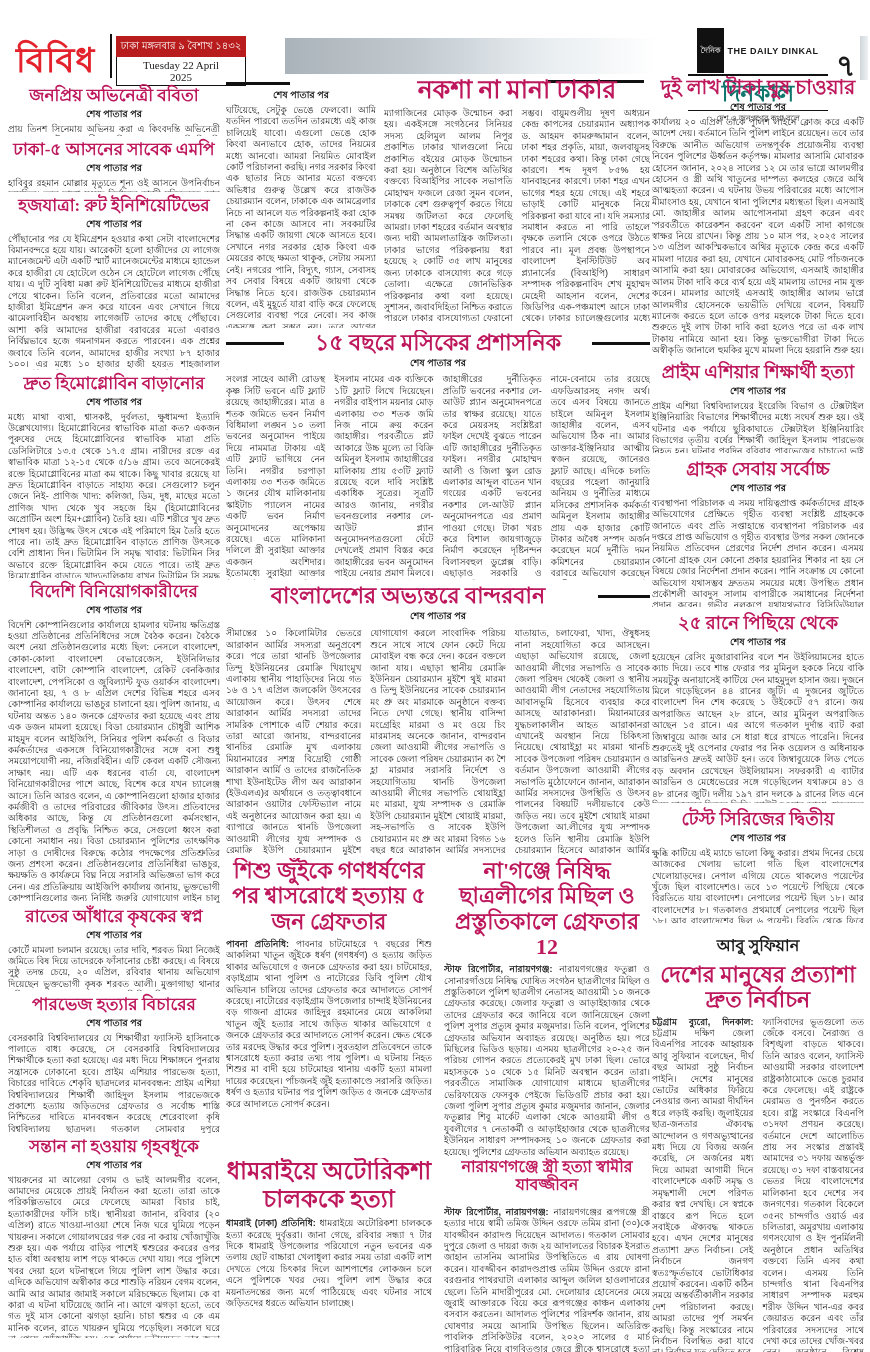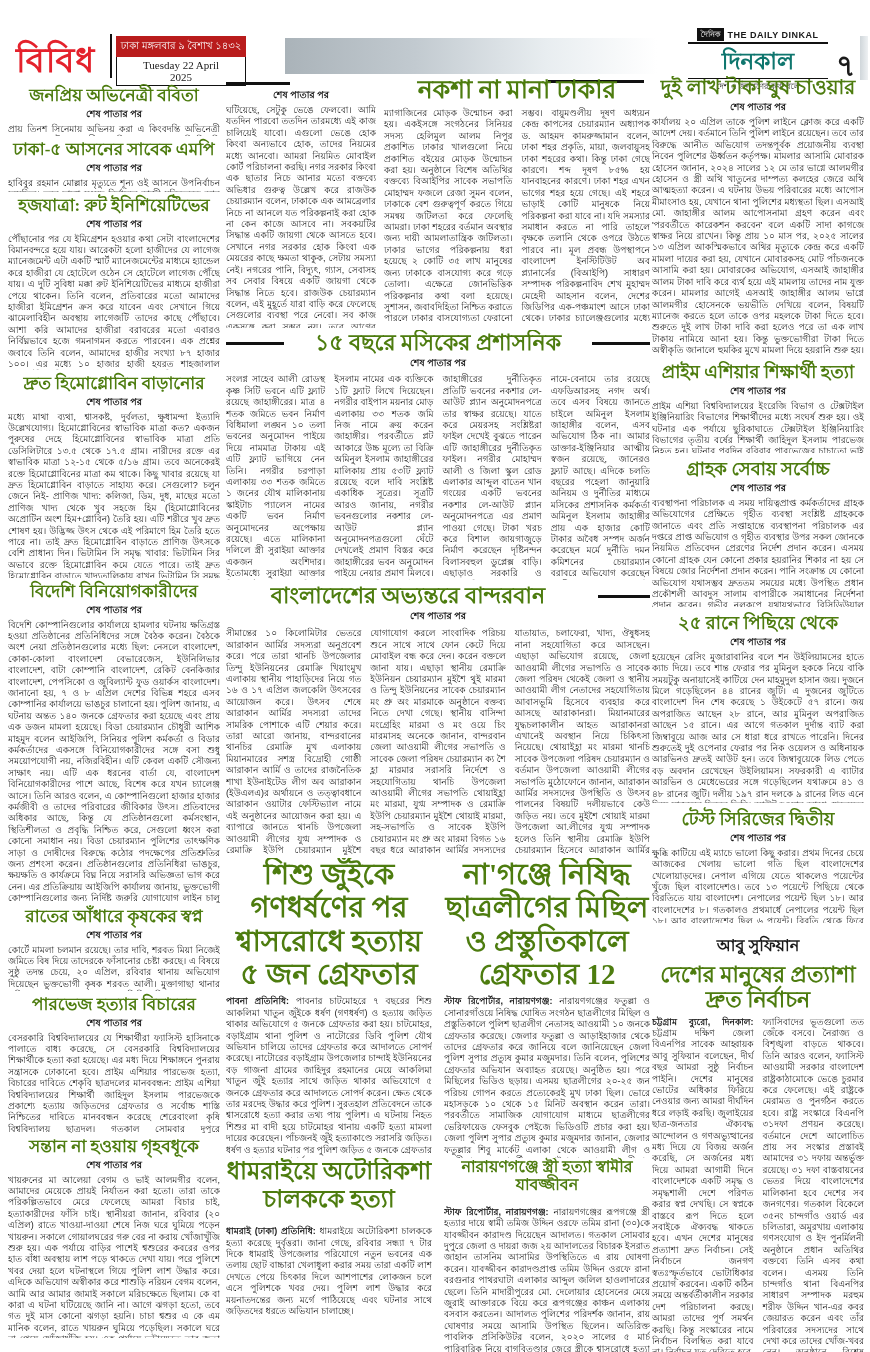--- a/index.html
+++ b/index.html
@@ -14,31 +14,31 @@
   .hdr-vline { position:absolute; left:110px; top:6px; width:2px; height:44px; background:#111; }
   .datebox { position:absolute; left:116px; top:8px; width:130px; }
   .datebox .bn { background:#b91c1c; color:#fff; font-size:10px; text-align:center; padding:2px 3px; }
   .datebox .en { border:1px solid #111; border-top:none; font-size:11px; text-align:center;
     padding:2px 21px; font-family:"Liberation Serif","DejaVu Serif",serif; }
   .graybar { position:absolute; left:285px; top:10px; width:372px; height:36px;
     background:linear-gradient(to right,#aab3b9 0%,#c2cad0 35%,#e8edf0 70%,#ffffff 100%); }
   .masthead { position:absolute; left:688px; top:0; width:140px; text-align:center; }
   .masthead .row1 { display:flex; align-items:center; justify-content:center; gap:4px;
     border-bottom:2px solid #111; padding-bottom:1px; }
-  .masthead .dainik { font-size:8px; background:#111; color:#fff; padding:0 3px; }
+  .masthead .dainik { font-size:8px; background:#111; color:#fff; padding:16px 3px; }
   .masthead .eng { font-size:9px; font-weight:bold; letter-spacing:.5px; }
   .masthead .big { font-size:23px; font-weight:bold; line-height:34px; color:#0f766e; }
   .masthead .tag { font-size:8px; border-top:1px solid #111; padding-top:1px; }
   .pageno { position:absolute; left:836px; top:14px; font-size:30px; font-weight:bold; }
   .edgebar { position:absolute; left:860px; top:8px; width:8px; height:44px;
     background:linear-gradient(to right,#cfd6da,#eef1f3); }
 
   
   .art { overflow:hidden; }
-  .hl { font-weight:bold; text-align:center; color:#4d7c0f; line-height:1.15;
+  .hl { font-weight:bold; text-align:center; color:#be185d; line-height:1.15;
     font-family:"Liberation Serif","DejaVu Serif",serif; }
   .cont { font-size:9.5px; font-weight:bold; text-align:center; margin:1px 0 2px; }
   .bt { font-size:9px; line-height:11.4px; text-align:justify; color:#1c1c1c; }
   .byline { font-weight:bold; }
   .colwrap { column-fill:auto; }
   .c2 { column-count:2; column-gap:9px; }
   .c3 { column-count:3; column-gap:9px; }
   .c4 { column-count:4; column-gap:9px; }
   .rule { background:#111; }
 
@@ -65,27 +65,27 @@
   .bandarban { position:absolute; left:226px; top:583px; width:424px; height:272px; overflow:hidden; }
   .bandarban .hlrow { display:flex; align-items:center; gap:8px; }
   .bandarban .hl { flex:1; font-size:22px; }
   .bandarban .rule { flex:0 0 52px; height:3px; margin-top:2px; }
   .bandarban .body { height:240px; margin-top:4px; }
 
   
   .crimes { position:absolute; left:226px; top:858px; width:424px; height:300px; overflow:hidden; }
   .crimes .half { position:absolute; top:0; width:206px; height:300px; overflow:hidden; }
   .crimes .half.r { left:218px; } .crimes .half.l { left:0; }
-  .crimes .hl { font-size:29px; margin-bottom:5px; }
+  .crimes .hl { font-size:22px; margin-bottom:5px; }
 
   
   .bottomband { position:absolute; left:226px; top:1158px; width:424px; height:194px; overflow:hidden; }
   .bottomband .half { position:absolute; top:0; width:206px; height:194px; overflow:hidden; }
   .bottomband .half.l { left:0; } .bottomband .half.r { left:218px; }
-  .hl-dham { font-size:24px; margin-bottom:13px; }
+  .hl-dham { font-size:24px; margin-bottom:5px; }
   .hl-naraspouse { font-size:16px; margin-bottom:12px; }
 
   
   .rightcol { position:absolute; left:652px; top:76px; width:212px; height:1276px; overflow:hidden; }
   .rightcol .hl1 { font-size:20px; }
   .rightcol .hl2 { font-size:18px; margin-top:6px; }
   .feature .kicker { font-size:16px; font-weight:bold; text-align:center; margin-top:10px; }
   .feature .hl { font-size:22px; margin:2px 0 4px; }
   .feature .body { height:344px; }
 </style>

